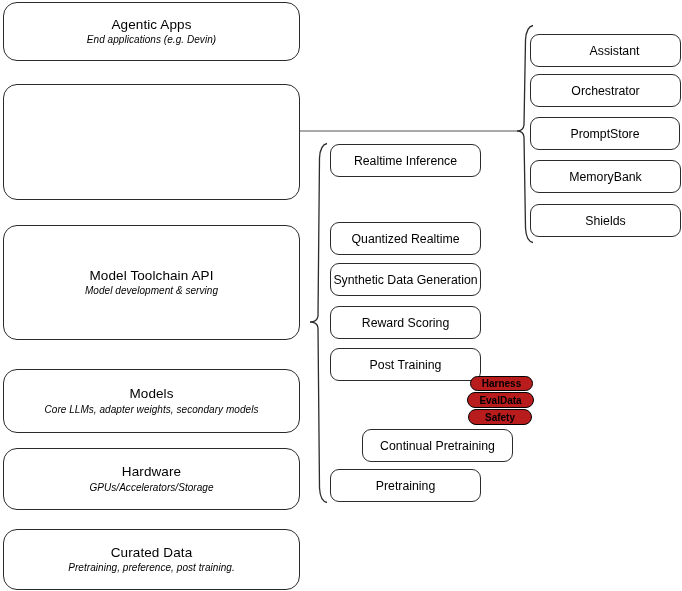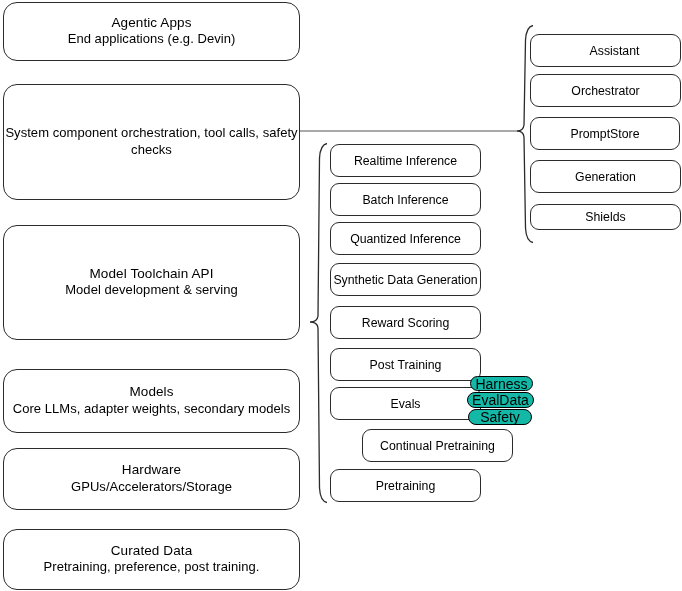--- a/index.html
+++ b/index.html
@@ -28,49 +28,51 @@
     text-align: center;
     color: #000000;
     z-index: 4;
   }
   .node .title {
     font-size: 13.5px;
     line-height: 1.25;
     letter-spacing: 0.1px;
   }
   .node .subtitle {
-    font-size: 13px;
+    font-size: 10px;
     line-height: 1.3;
     margin-top: 0;
     letter-spacing: 0.05px;
+    font-style: italic;
   }
   .stack-node { border-radius: 14px; }
   .chip {
     position: absolute;
     border: 1.3px solid #2b2b2b;
     border-radius: 9px;
     background: #ffffff;
     display: flex;
     align-items: center;
     justify-content: center;
     font-size: 12.3px;
     color: #000000;
     z-index: 5;
   }
   .pill {
     position: absolute;
     border: 1.3px solid #000000;
     border-radius: 999px;
-    background: #14b8a6;
+    background: #b91c1c;
     display: flex;
     align-items: center;
     justify-content: center;
-    font-size: 14px;
+    font-size: 10px;
     color: #000000;
     z-index: 9;
+    font-weight: bold;
   }
   .connector-svg {
     position: absolute;
     left: 0; top: 0;
     width: 682px;
     height: 591px;
     z-index: 2;
     pointer-events: none;
   }
   .brace-path { fill: none; stroke: #2b2b2b; stroke-width: 1.3; }
@@ -103,21 +105,20 @@
              L 319.5 488
              C 320 497 322 501.5 327 502.5"></path>
   </svg>
 
   <div class="node stack-node" style="left:3px; top:2px; width:297px; height:59px;">
     <div class="title">Agentic Apps</div>
     <div class="subtitle">End applications (e.g. Devin)</div>
   </div>
 
   <div class="node stack-node" style="left:3px; top:84px; width:297px; height:116px;">
-    <div class="subtitle">System component orchestration, tool calls, safety checks</div>
   </div>
 
   <div class="node stack-node" style="left:3px; top:369px; width:297px; height:64px;">
     <div class="title">Models</div>
     <div class="subtitle">Core LLMs, adapter weights, secondary models</div>
   </div>
 
   <div class="node stack-node" style="left:3px; top:225px; width:297px; height:115px;">
     <div class="title">Model Toolchain API</div>
     <div class="subtitle">Model development &amp; serving</div>
@@ -127,32 +128,30 @@
     <div class="title">Hardware</div>
     <div class="subtitle">GPUs/Accelerators/Storage</div>
   </div>
 
   <div class="node stack-node" style="left:3px; top:529px; width:297px; height:61px;">
     <div class="title">Curated Data</div>
     <div class="subtitle">Pretraining, preference, post training.</div>
   </div>
 
   <div class="chip" style="left:330px; top:144px; width:151px; height:33px;">Realtime Inference</div>
-  <div class="chip" style="left:330px; top:183px; width:151px; height:33px;">Batch Inference</div>
-  <div class="chip" style="left:330px; top:222px; width:151px; height:33px;">Quantized Inference</div>
+  <div class="chip" style="left:330px; top:222px; width:151px; height:33px;">Quantized Realtime</div>
   <div class="chip" style="left:330px; top:306px; width:151px; height:33px;">Reward Scoring</div>
   <div class="chip" style="left:330px; top:263px; width:151px; height:33px;">Synthetic Data Generation</div>
   <div class="chip" style="left:330px; top:348px; width:151px; height:33px;">Post Training</div>
-  <div class="chip" style="left:330px; top:387px; width:151px; height:33px;">Evals</div>
   <div class="chip" style="left:330px; top:429px; width:151px; height:33px;margin-left:32px;">Continual Pretraining</div>
   <div class="chip" style="left:330px; top:469px; width:151px; height:33px;">Pretraining</div>
 
   <div class="pill" style="left:470px; top:376px; width:63px; height:15px;">Harness</div>
   <div class="pill" style="left:467px; top:392px; width:67px; height:16px;">EvalData</div>
   <div class="pill" style="left:468px; top:409px; width:64px; height:16px;">Safety</div>
 
   <div class="chip" style="left:530px; top:34px; width:151px; height:33px;padding-left:18px;">Assistant</div>
   <div class="chip" style="left:530px; top:74px; width:151px; height:33px;">Orchestrator</div>
   <div class="chip" style="left:530px; top:117px; width:150px; height:33px;">PromptStore</div>
-  <div class="chip" style="left:530px; top:160px; width:151px; height:33px;">Generation</div>
-  <div class="chip" style="left:530px; top:204px; width:151px; height:26px;">Shields</div>
+  <div class="chip" style="left:530px; top:160px; width:151px; height:33px;">MemoryBank</div>
+  <div class="chip" style="left:530px; top:204px; width:151px; height:33px;">Shields</div>
 
 </div>
 
 </body></html>

